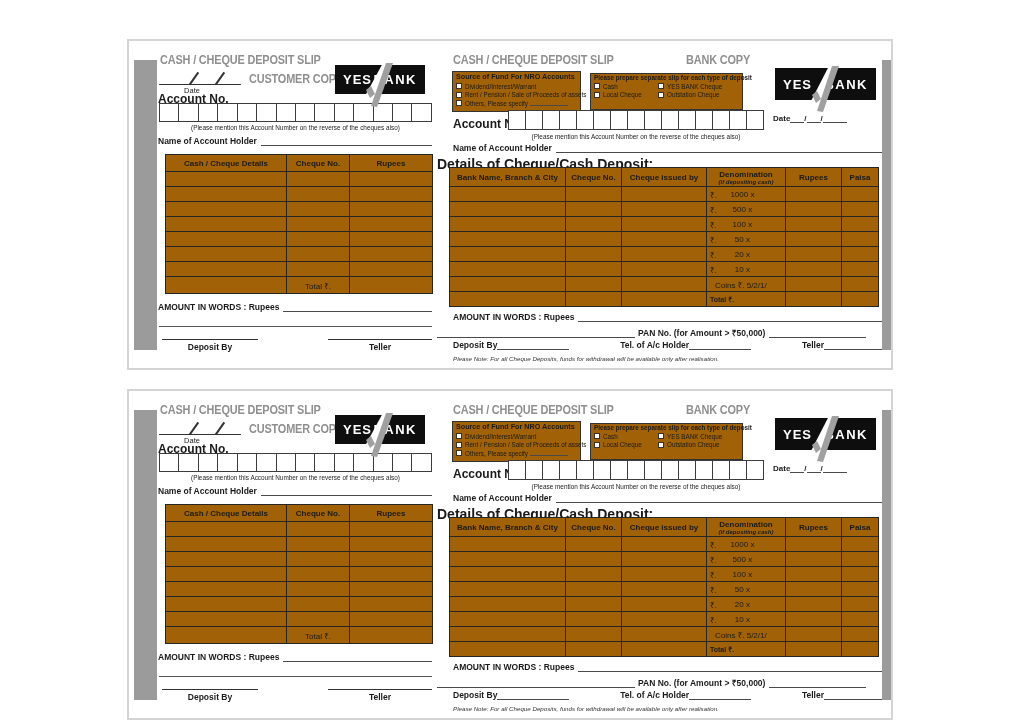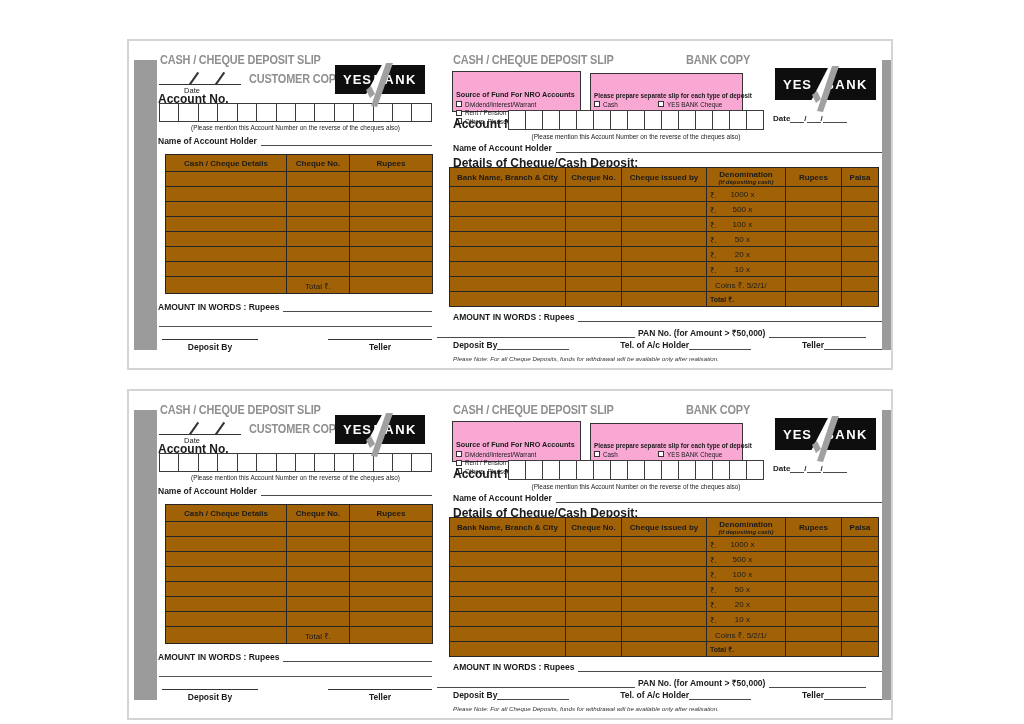--- a/index.html
+++ b/index.html
@@ -71,39 +71,39 @@
   .btable td { height:15px; }
   .denom-h .sub { font-size:6px; font-style:italic; font-weight:bold; }
   .denom { display:flex; align-items:center; font-size:8px; padding:0 3px; }
   .denom .dv { flex:1; text-align:center; padding-right:14px; }
   .dcell-l { font-size:8px; padding-left:8px; }
   .dcell-total { font-size:7px; font-weight:bold; padding-left:3px; }
 
   
   .b-title { left:324px; top:11px; }
   .b-copy { left:557px; top:11px; }
-  .infobox { position:absolute; border:1.2px solid #333; background:#f9a8d4; padding:18px 3px; }
+  .infobox { position:absolute; border:1.2px solid #333; background:#a16207; padding:0 3px; }
   .src-box { left:323px; top:30px; width:129px; height:41px; }
   .sep-box { left:461px; top:32px; width:153px; height:37px; }
   .ib-title { font-size:7.2px; font-weight:bold; white-space:nowrap; }
   .sep-box .ib-title { font-size:6.3px; }
   .opt { display:flex; align-items:center; margin-top:1.6px; font-size:6.3px; white-space:nowrap; }
   .cb { width:6px; height:6px; border:1px solid #333; margin-right:3px; flex:none; background:#fff; }
   .specify { width:38px; height:6px; margin-left:2px; }
   .sep-row { display:flex; }
   .sep-c1 { width:64px; }
   .bank-logo { left:646px; top:27px; width:101px; height:32px; }
 
   .b-acct-label { position:absolute; left:324px; top:76px; }
   .b-date { position:absolute; left:644px; top:73px; display:flex; align-items:flex-end;
             font-size:8px; font-weight:bold; }
   .b-date .dl { width:14px; } .b-date .dl.long { width:24px; }
   .b-note { position:absolute; left:379px; top:92px; width:256px; text-align:center; }
   .b-name { left:324px; top:102px; width:429px; }
-  .b-details { position:absolute; left:324px; top:115px; font-size:12px; font-weight:bold; }
+  .b-details { position:absolute; left:308px; top:115px; font-size:14px; font-weight:bold; }
   .b-amount { left:324px; top:271px; width:429px; }
   .b-pan { left:308px; top:286px; width:429px; }
   .b-pan .lead { width:198px; border-bottom:1px solid #4a4a4a; height:10px; margin-left:0; flex:none; }
   .b-pan span { margin-left:3px; }
   .b-sign { left:324px; top:299px; width:429px; justify-content:space-between; }
   .grp { display:flex; align-items:flex-end; }
   .grp .dl.w1 { width:72px; } .grp .dl.w2 { width:62px; } .grp .dl.w3 { width:58px; }
   .b-foot { position:absolute; left:324px; top:314px; font-size:6.2px; font-style:italic; color:#333; white-space:nowrap; }
 </style>
 </head>

